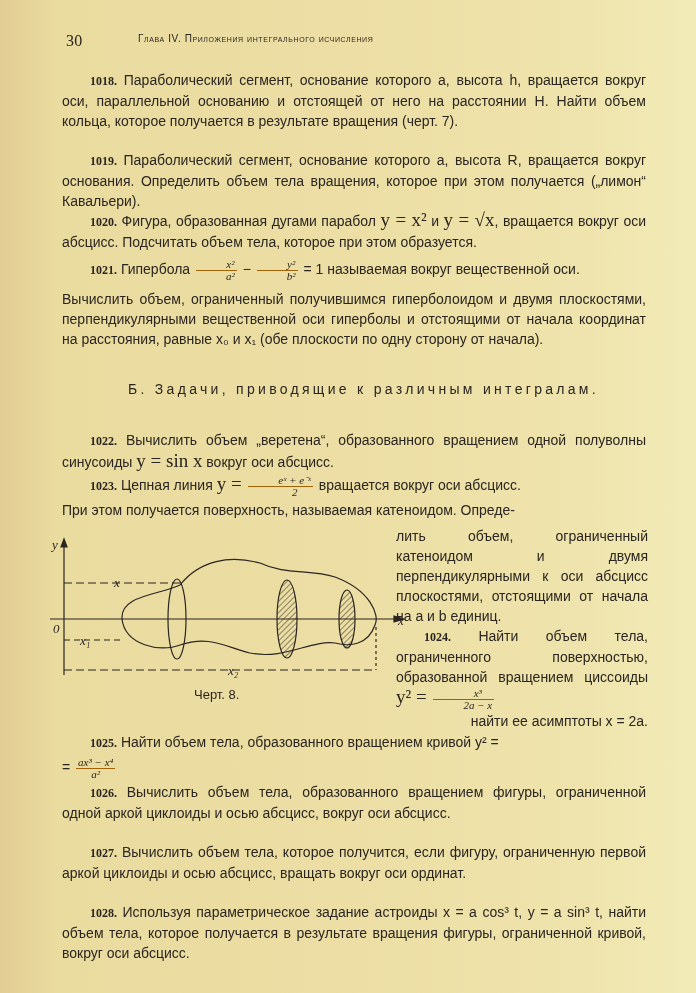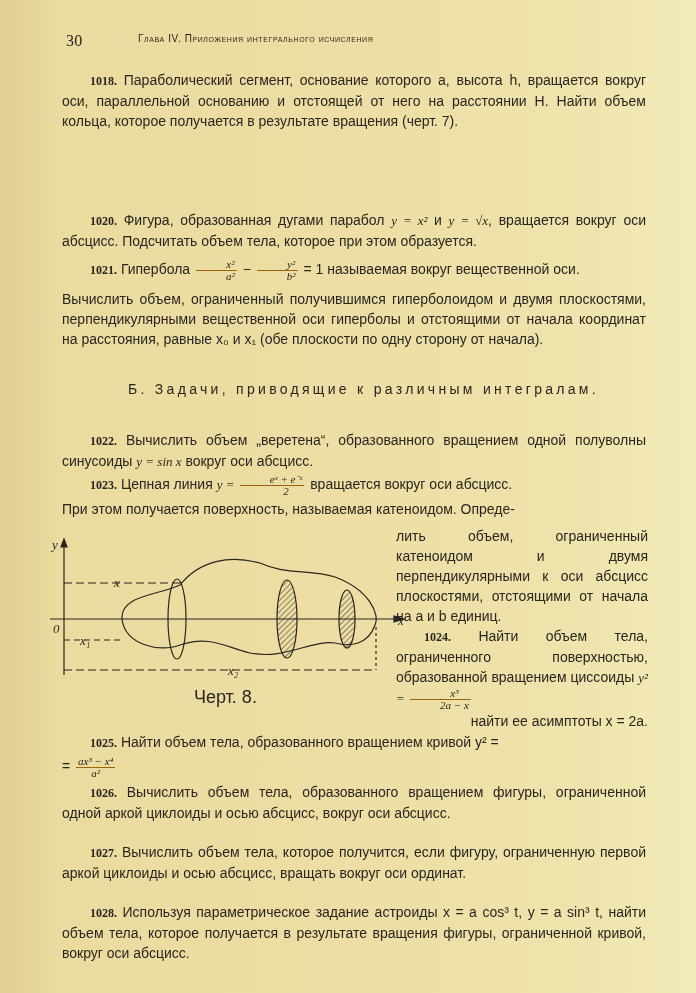--- a/index.html
+++ b/index.html
@@ -11,43 +11,46 @@
     position:relative;
   }
   .page { position:absolute; left:0; top:0; width:696px; height:993px; }
   .header { position:absolute; top:32px; left:66px; width:570px; font-size:14px; letter-spacing:0.3px; }
   .header .num { position:absolute; left:0; top:0; font-family:"Liberation Serif", serif; font-size:16px; }
   .header .title { position:absolute; left:72px; top:1px; font-variant:small-caps; font-size:10px; letter-spacing:0.6px; }
   .block { position:absolute; left:62px; width:584px; font-size:14px; line-height:20px; text-align:justify; }
   .block p { margin:0; }
   .indent { text-indent:28px; }
   .pn { font-family:"Liberation Serif", serif; font-weight:bold; font-size:12px; }
-  .m { font-family:"Liberation Serif", serif; font-style:italic; font-size:13px; }
+  .m { font-family:"Liberation Serif", serif; font-size:19px; }
   .frac { display:inline-block; vertical-align:middle; text-align:center; font-family:"Liberation Serif", serif; font-style:italic; font-size:11px; line-height:11px; margin:0 2px; }
   .frac .n { display:block; border-bottom:1px solid #a16207; padding:0 2px; }
   .frac .d { display:block; padding:0 2px; }
   .section { position:absolute; top:381px; left:128px; width:520px; font-size:14px; letter-spacing:3.3px; }
   .wrap-right { position:absolute; left:396px; width:252px; font-size:14px; line-height:20px; text-align:justify; }
   .figure { position:absolute; left:50px; top:535px; width:360px; height:150px; }
-  .caption { position:absolute; left:194px; top:687px; font-size:18px; }
+  .caption { position:absolute; left:194px; top:687px; font-size:13px; }
 </style>
 </head>
 <body>
 
 <div class="page">
 
   <div class="header">
     <span class="num">30</span>
     <span class="title">Глава IV. Приложения интегрального исчисления</span>
   </div>
 
   <div class="block" style="top:70px;">
     <p class="indent"><span class="pn">1018.</span> <span>Параболический сегмент, основание которого a, высота h, вращается вокруг оси, параллельной основанию и отстоящей от него на расстоянии H. Найти объем кольца, которое получается в результате вращения (черт. 7).</span></p>
   </div>
 
+  <div class="block" style="top:150px;">
+    <p class="indent"><span class="pn">1019.</span> <span>Параболический сегмент, основание которого a, высота R, вращается вокруг основания. Определить объем тела вращения, которое при этом получается („лимон“ Кавальери).</span></p>
+  </div>
 
   <div class="block" style="top:210px;">
     <p class="indent"><span class="pn">1020.</span> <span>Фигура, образованная дугами парабол </span><span class="m">y = x²</span><span> и </span><span class="m">y = √x</span><span>, вращается вокруг оси абсцисс. Подсчитать объем тела, которое при этом образуется.</span></p>
   </div>
 
   <div class="block" style="top:256px;">
     <p class="indent" style="line-height:26px;"><span class="pn">1021.</span> <span>Гипербола </span><span class="frac"><span class="n">x²</span><span class="d">a²</span></span><span> − </span><span class="frac"><span class="n">y²</span><span class="d">b²</span></span><span> = 1</span><span> называемая вокруг вещественной оси.</span></p>
     <p style="margin-top:6px;"><span>Вычислить объем, ограниченный получившимся гиперболоидом и двумя плоскостями, перпендикулярными вещественной оси гиперболы и отстоящими от начала координат на расстояния, равные x₀ и x₁ (обе плоскости по одну сторону от начала).</span></p>
   </div>
 

